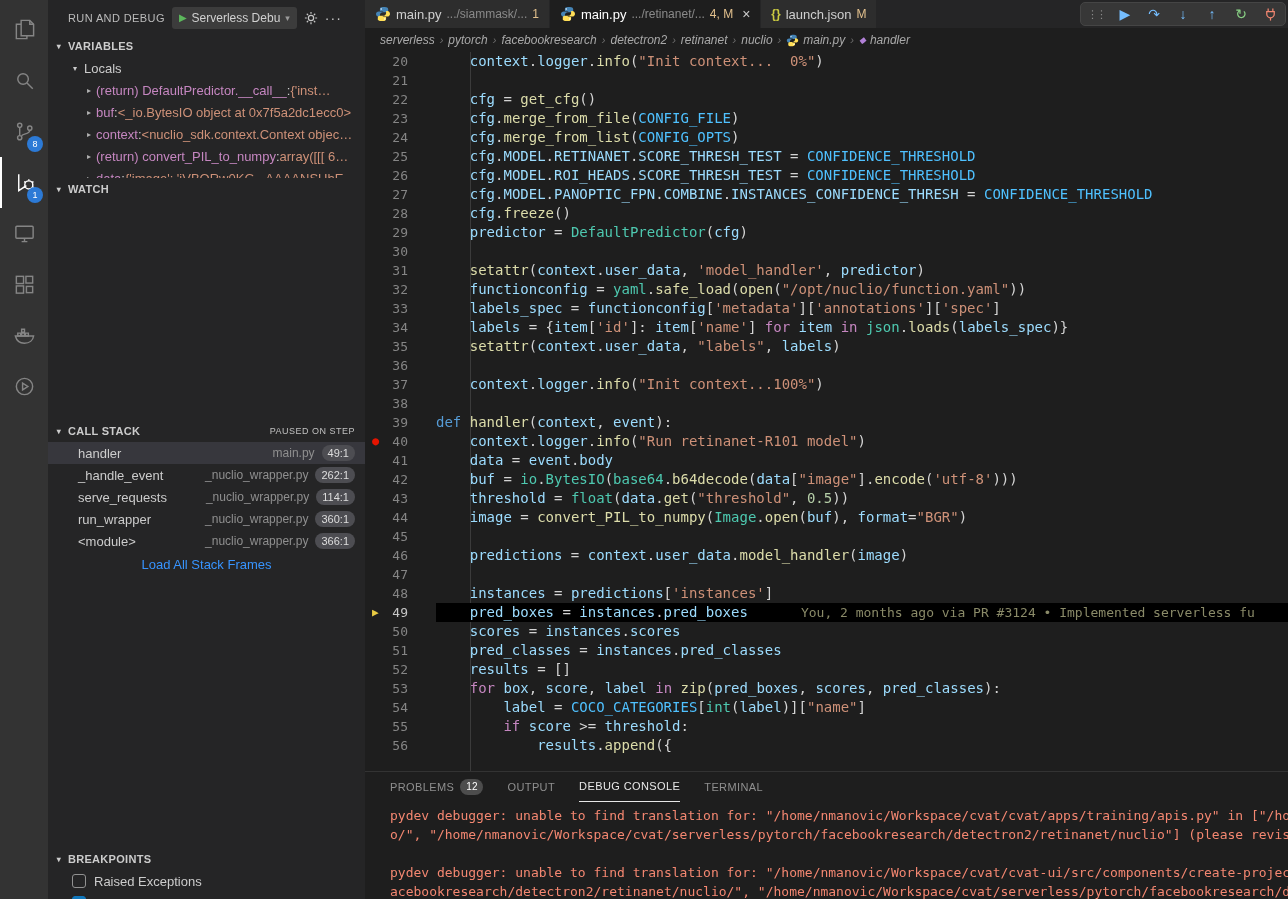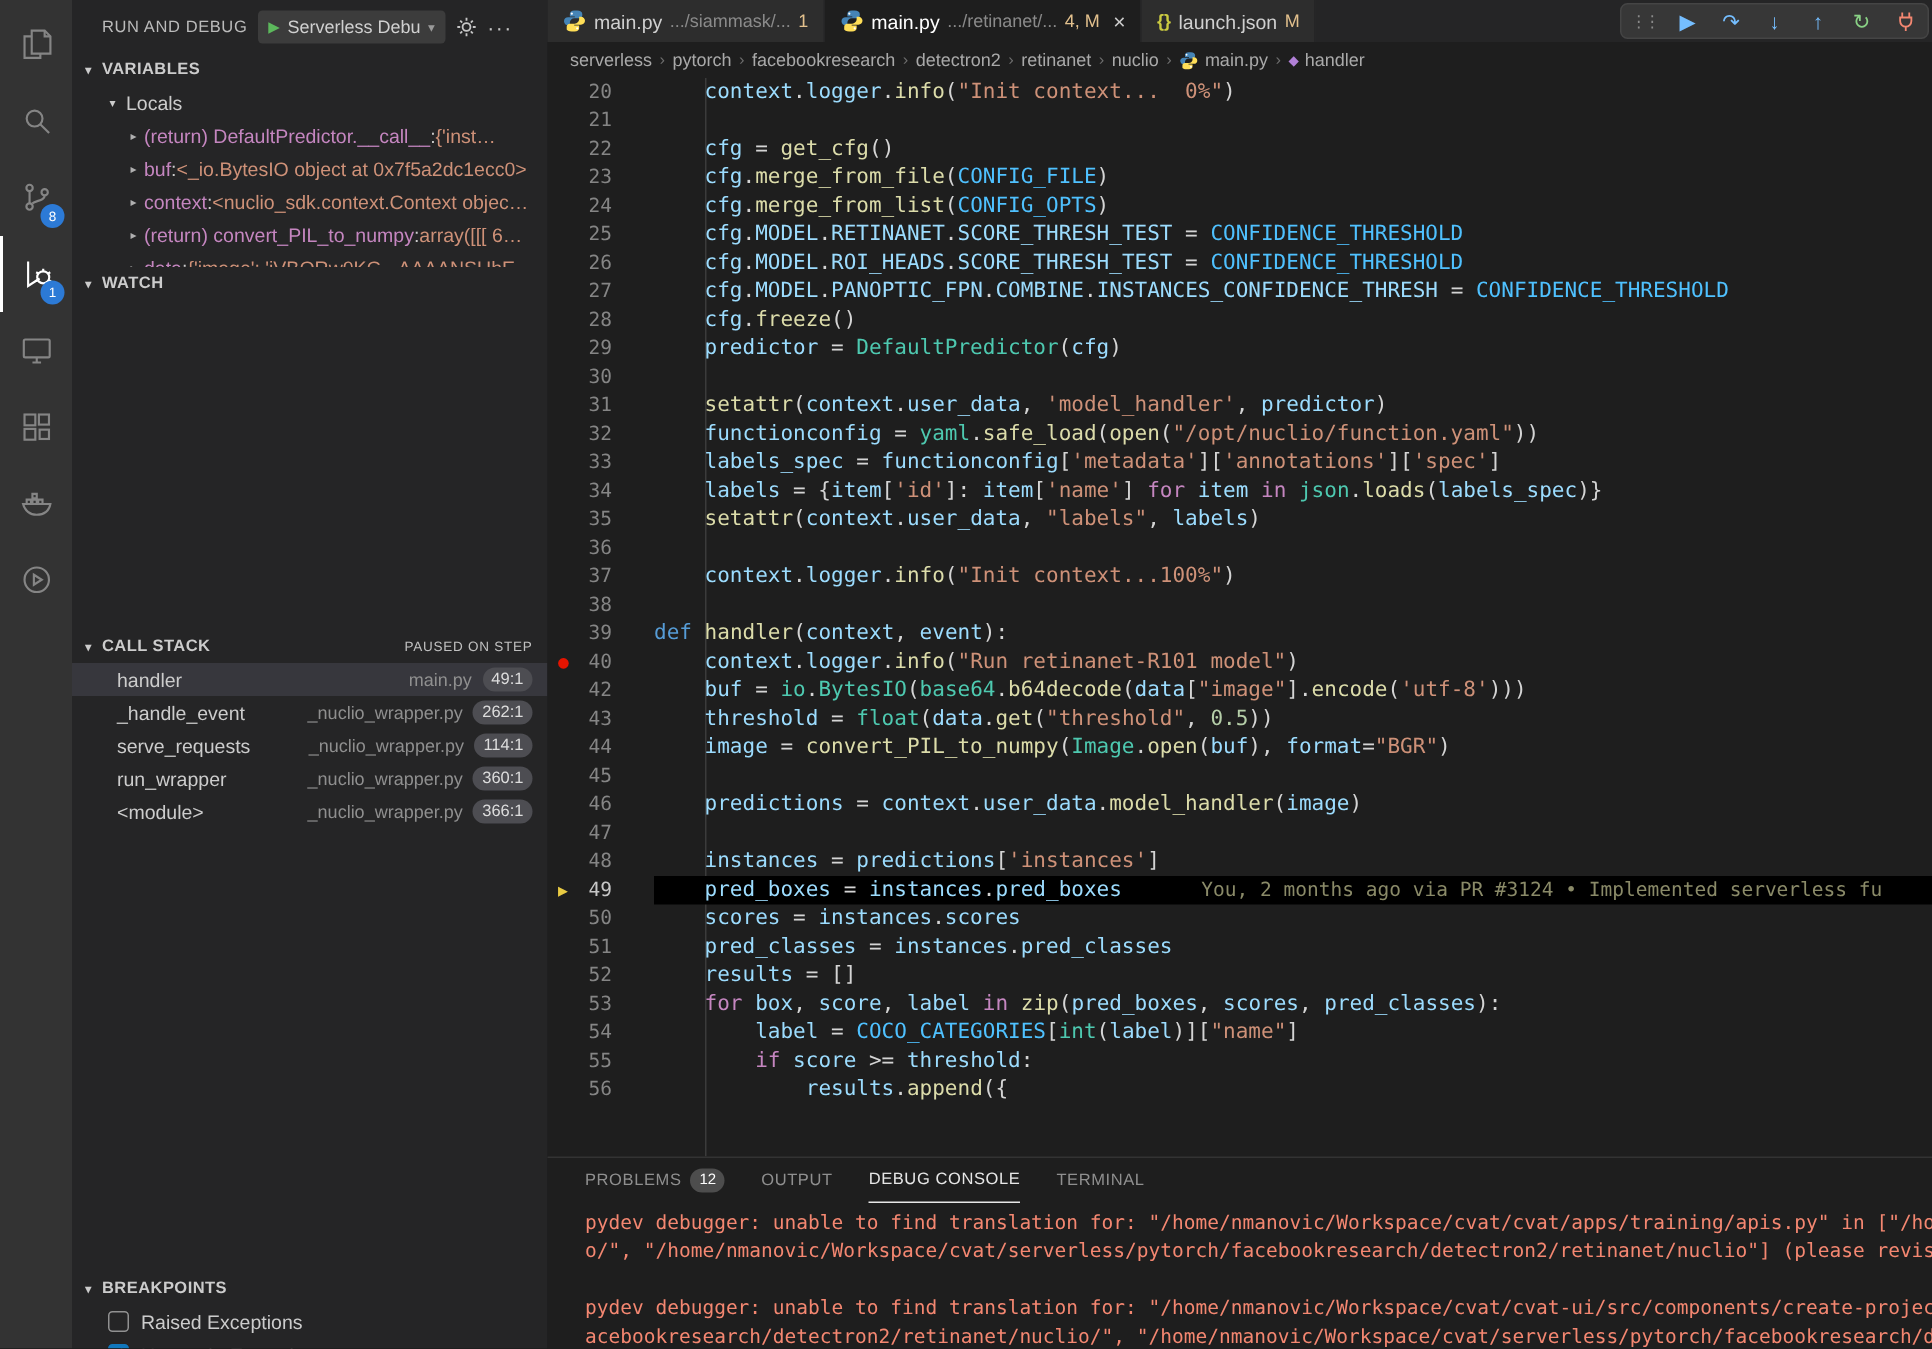--- a/index.html
+++ b/index.html
@@ -82,21 +82,21 @@
   .json-icon { color:#cbcb41; font-weight:bold; font-size:12px; }
 
   .debug-toolbar { position:absolute; top:2px; right:2px; height:24px; display:flex; align-items:center;
                    gap:11px; padding:0 6px; background:rgba(56,56,56,.95); border:1px solid #454545;
                    border-radius:5px; z-index:9; }
   .gripper { color:#8a8a8a; font-size:11px; letter-spacing:-2px; cursor:grab; }
   .dbtn { width:18px; text-align:center; font-size:14px; cursor:pointer; display:flex;
           align-items:center; justify-content:center; }
 
   .breadcrumbs { height:24px; flex:none; display:flex; align-items:center; gap:5px; padding-left:15px;
-                 font-size:12px; color:#a9a9a9; white-space:nowrap; }
+                 font-size:12px; color:#a9a9a9; white-space:nowrap;font-style:italic; }
   .crumb { display:flex; align-items:center; gap:4px; cursor:pointer; }
   .crumb-sep { color:#6e6e6e; font-size:11px; }
   .method-ico { color:#b180d7; font-size:9px; }
 
   .code { flex:1; min-height:0; position:relative; overflow:hidden;
           font-family:"DejaVu Sans Mono",monospace; font-size:14px; line-height:19px; }
   .indent-guide { position:absolute; left:105px; top:0; bottom:0; width:1px; background:#3b3b3b; }
   .line { display:flex; height:19px; position:relative; }
   .gutter { width:71px; flex:none; position:relative; color:#858585; font-size:13px; }
   .gutter .num { position:absolute; right:28px; top:0; line-height:19px; }
@@ -281,20 +281,21 @@
             <span class="frame-name">run_wrapper</span>
             <span class="frame-file">_nuclio_wrapper.py</span>
             <span class="frame-pos">360:1</span>
           </div>
           <div class="frame">
             <span class="frame-name">&lt;module&gt;</span>
             <span class="frame-file">_nuclio_wrapper.py</span>
             <span class="frame-pos">366:1</span>
           </div>
         </div>
+      <div class="cs-link">Load All Stack Frames</div>
     </section>
 
     <div class="sp2"></div>
 
     <section class="sec-breakpoints">
       <div class="sec-header">
         <span class="tw">▾</span>
         <span>BREAKPOINTS</span>
       </div>
       <div id="bplist">
@@ -526,20 +527,26 @@
         </div>
         <div class="line">
           <div class="gutter">
             <span class="bp-dot">●</span>
             <span class="num">40</span>
           </div>
           <div class="content"><span class="tk-p">    </span><span class="tk-v">context</span><span class="tk-p">.</span><span class="tk-v">logger</span><span class="tk-p">.</span><span class="tk-f">info</span><span class="tk-p">(</span><span class="tk-s">"Run retinanet-R101 model"</span><span class="tk-p">)</span></div>
         </div>
         <div class="line">
           <div class="gutter">
+            <span class="num">41</span>
+          </div>
+          <div class="content"><span class="tk-p">    </span><span class="tk-v">data</span><span class="tk-p"> = </span><span class="tk-v">event</span><span class="tk-p">.</span><span class="tk-v">body</span></div>
+        </div>
+        <div class="line">
+          <div class="gutter">
             <span class="num">42</span>
           </div>
           <div class="content"><span class="tk-p">    </span><span class="tk-v">buf</span><span class="tk-p"> = </span><span class="tk-t">io</span><span class="tk-p">.</span><span class="tk-t">BytesIO</span><span class="tk-p">(</span><span class="tk-t">base64</span><span class="tk-p">.</span><span class="tk-f">b64decode</span><span class="tk-p">(</span><span class="tk-v">data</span><span class="tk-p">[</span><span class="tk-s">"image"</span><span class="tk-p">].</span><span class="tk-f">encode</span><span class="tk-p">(</span><span class="tk-s">'utf-8'</span><span class="tk-p">)))</span></div>
         </div>
         <div class="line">
           <div class="gutter">
             <span class="num">43</span>
           </div>
           <div class="content"><span class="tk-p">    </span><span class="tk-v">threshold</span><span class="tk-p"> = </span><span class="tk-t">float</span><span class="tk-p">(</span><span class="tk-v">data</span><span class="tk-p">.</span><span class="tk-f">get</span><span class="tk-p">(</span><span class="tk-s">"threshold"</span><span class="tk-p">, </span><span class="tk-n">0.5</span><span class="tk-p">))</span></div>
         </div>

